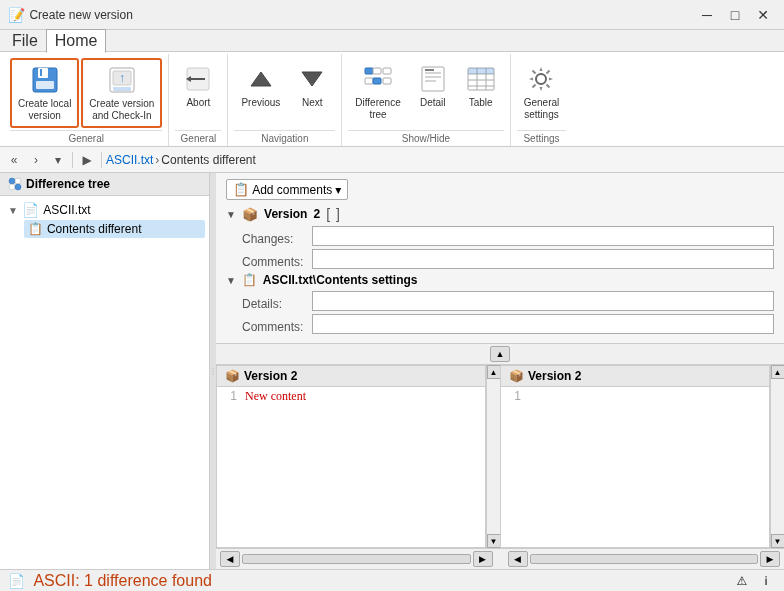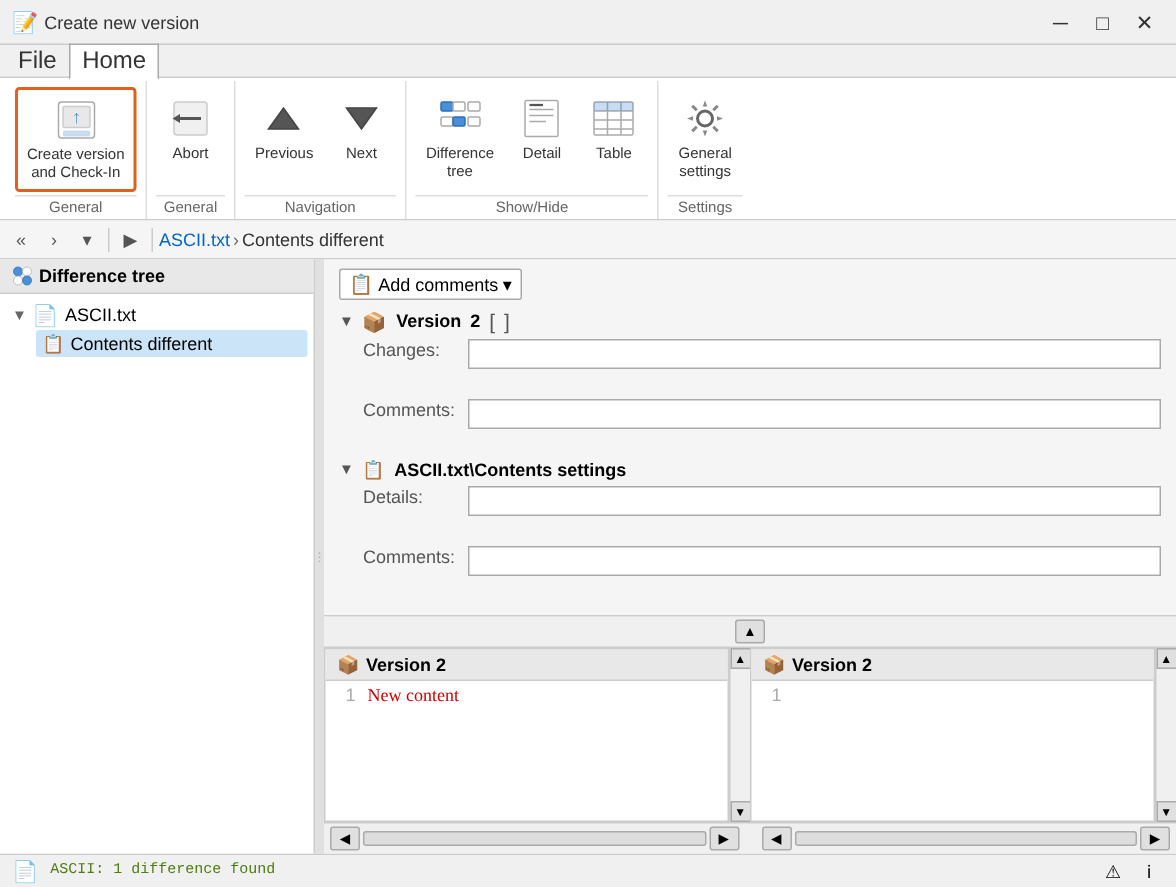--- a/index.html
+++ b/index.html
@@ -180,21 +180,21 @@
       display: flex; align-items: center; gap: 3px;
       padding: 2px 6px; border: 1px solid #aaa; background: white;
       cursor: pointer; border-radius: 2px; font-size: 11px;
     }
     .section-row {
       display: flex; align-items: center; gap: 6px; margin-bottom: 4px;
     }
     .section-toggle { font-size: 10px; color: #555; cursor: pointer; }
     .section-title { font-weight: bold; font-size: 12px; }
     .field-row {
-      display: flex; align-items: flex-start; margin-bottom: 20px; margin-left: 16px;
+      display: flex; align-items: flex-end; margin-bottom: 3px; margin-left: 16px;
     }
     .field-label { width: 70px; color: #555; font-size: 12px; }
     .field-input {
       flex: 1; height: 20px; border: 1px solid #aaa; background: white;
       padding: 0 4px; font-size: 12px;
     }
     .version-id-input {
       width: 180px; height: 20px; border: 1px solid #aaa; background: white;
       padding: 0 4px; font-size: 12px; font-style: italic; color: #999;
     }
@@ -260,21 +260,21 @@
     
     .status-bar {
       background: #f0f0f0;
       border-top: 1px solid #ccc;
       height: 22px;
       display: flex;
       align-items: center;
       padding: 0 8px;
       gap: 8px;
     }
-    .status-text { font-size: 10px; color: #4d7c0f; flex: 1; font-family: Liberation Mono, monospace; }
+    .status-text { font-size: 16px; color: #c2410c; flex: 1; }
     .status-right { display: flex; align-items: center; gap: 4px; margin-left: auto; }
     .status-right-btn {
       width: 20px; height: 20px; display: flex; align-items: center;
       justify-content: center; cursor: pointer; border: 1px solid transparent;
       font-size: 12px;
     }
   </style>
 </head>
 <body>
 
@@ -290,20 +290,31 @@
 
 <div class="menu-bar">
   <div class="menu-item">File</div>
   <div class="menu-item active">Home</div>
 </div>
 
 <div class="ribbon">
 
   <div class="ribbon-group">
     <div class="ribbon-buttons">
+      <div class="ribbon-btn selected">
+        <div class="ribbon-btn-icon">
+          <svg width="30" height="30" viewBox="0 0 30 30">
+            <rect x="3" y="3" width="24" height="24" rx="2" fill="#4a90d9" stroke="#2a70b9" stroke-width="1"></rect>
+            <rect x="8" y="3" width="10" height="10" fill="white" rx="1"></rect>
+            <rect x="6" y="16" width="18" height="8" rx="1" fill="white" fill-opacity="0.8"></rect>
+            <rect x="10" y="4" width="2" height="7" fill="#4a90d9"></rect>
+          </svg>
+        </div>
+        <div class="ribbon-btn-label">Create local<br>version</div>
+      </div>
       <div class="ribbon-btn selected" style="border:2px solid #e06020;">
         <div class="ribbon-btn-icon">
           <svg width="30" height="30" viewBox="0 0 30 30">
             <rect x="3" y="3" width="24" height="24" rx="2" fill="white" stroke="#aaa" stroke-width="1"></rect>
             <rect x="6" y="6" width="18" height="14" rx="1" fill="#e8e8e8" stroke="#ccc" stroke-width="1"></rect>
             <text x="15" y="17" text-anchor="middle" font-size="10" fill="#4a90d9">↑</text>
             <rect x="6" y="22" width="18" height="4" rx="1" fill="#4a90d9" fill-opacity="0.3"></rect>
           </svg>
         </div>
         <div class="ribbon-btn-label">Create version<br>and Check-In</div>

